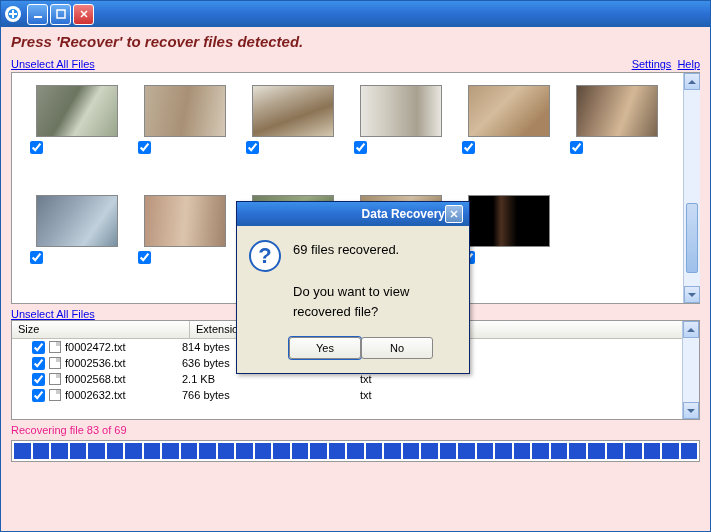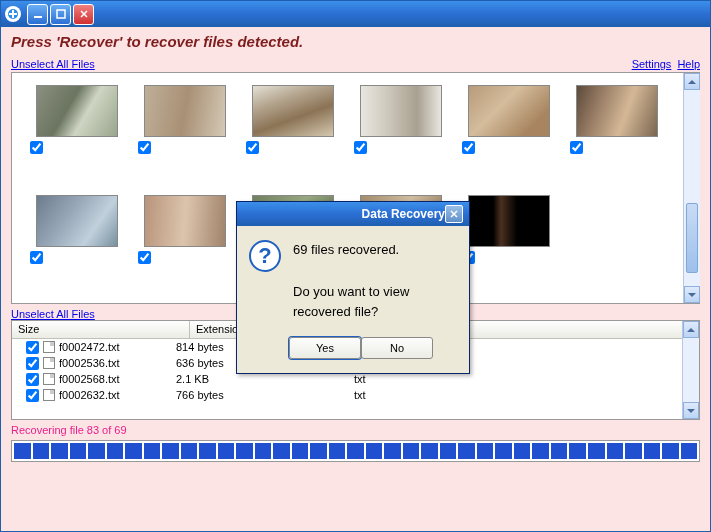--- a/index.html
+++ b/index.html
@@ -49,21 +49,21 @@
 
 .file-header { display: flex; height: 18px; background: linear-gradient(#FEFEFE,#ECECE5); border-bottom: 1px solid #C0C0B8; }
 .file-header .col { border-right: 1px solid #C0C0B8; padding: 2px 6px; font-size: 11px; }
 .col-name { width: 150px; }
 .col-size { width: 178px; }
 .col-ext { width: 146px; }
 .col-rest { flex: 1; }
 
 .file-rows { }
 .file-row { display: flex; height: 16px; align-items: center; }
-.file-row .cell { padding: 0 14px; font-size: 11px; display: flex; align-items: center; gap: 4px; }
+.file-row .cell { padding: 0 20px; font-size: 11px; display: flex; align-items: center; gap: 4px; }
 .file-row .cell.col-name input { width:13px; height:13px; margin:0; }
 .file-icon { width: 12px; height: 12px; background: #fff; border: 1px solid #888; display:inline-block; position:relative; }
 .file-icon::after { content:""; position:absolute; top:0; right:0; width:4px; height:4px; background:#ccc; }
 
 .files-scroll { position:absolute; right:0; top:0; width:17px; height:100%; background:#E8F0FD; border-left:1px solid #B8C8E0; }
 .files-scroll .sbtn { height:17px; background:linear-gradient(#DFEAFB,#BBD4F5); border:1px solid #8FB0DD; display:flex;align-items:center;justify-content:center;}
 .files-scroll .sbtn.bot { position:absolute;bottom:0;left:0;right:0; }
 
 .status { color: #E91E8C; font-size: 11px; margin-bottom: 4px; }
 

